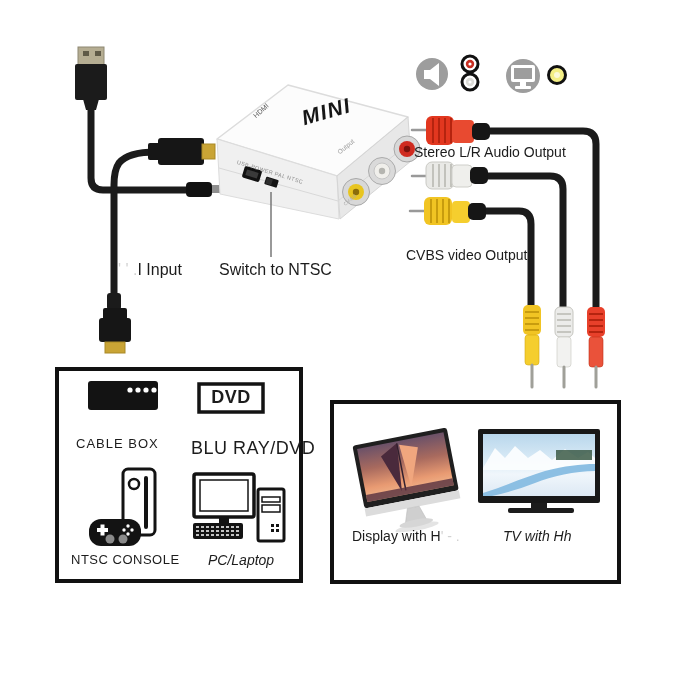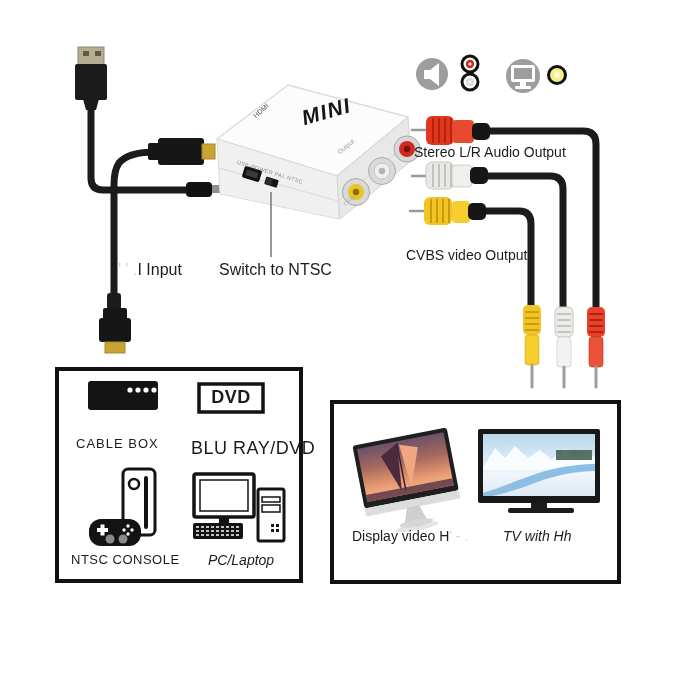--- a/index.html
+++ b/index.html
@@ -273,16 +273,16 @@
 <div class="lbl lbl-audio">Stereo L/R Audio Output</div>
 <div class="lbl lbl-switch">Switch to NTSC</div>
 <div class="lbl lbl-video">CVBS video Output</div>
 
 <div class="lbl lbl-cablebox">CABLE BOX</div>
 <div class="lbl lbl-dvdlogo">DVD</div>
 <div class="lbl lbl-bluray">BLU RAY/DVD</div>
 <div class="lbl lbl-console">NTSC CONSOLE</div>
 <div class="lbl lbl-pc">PC/Laptop</div>
 
-<div class="lbl lbl-display"><span>Display video H</span><span class="faint">' - .</span></div>
+<div class="lbl lbl-display"><span>Display with H</span><span class="faint">' - .</span></div>
 <div class="lbl lbl-tv">TV with Hh</div>
 
 </div>
 
 </body></html>

